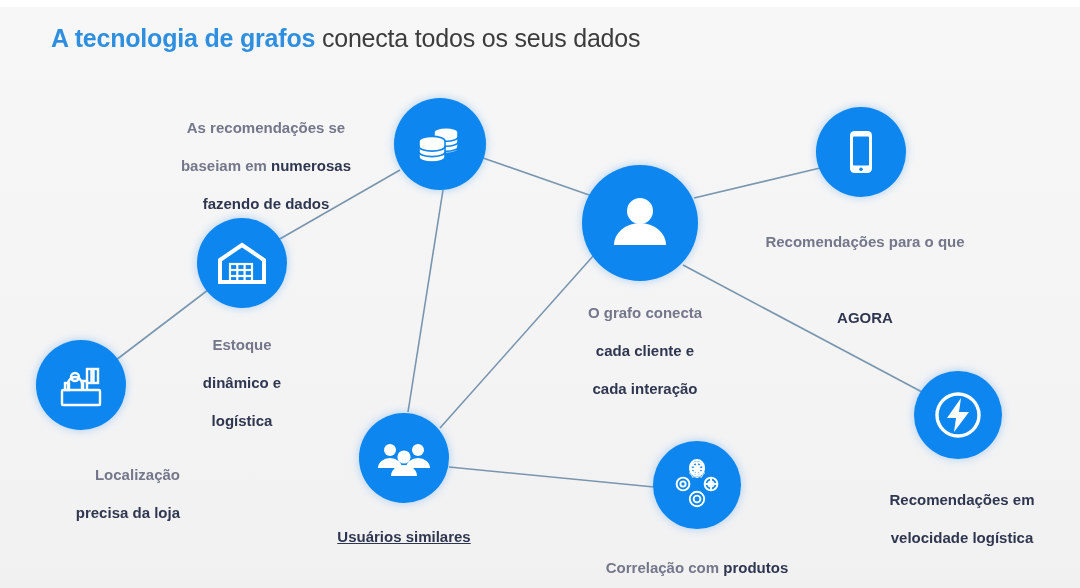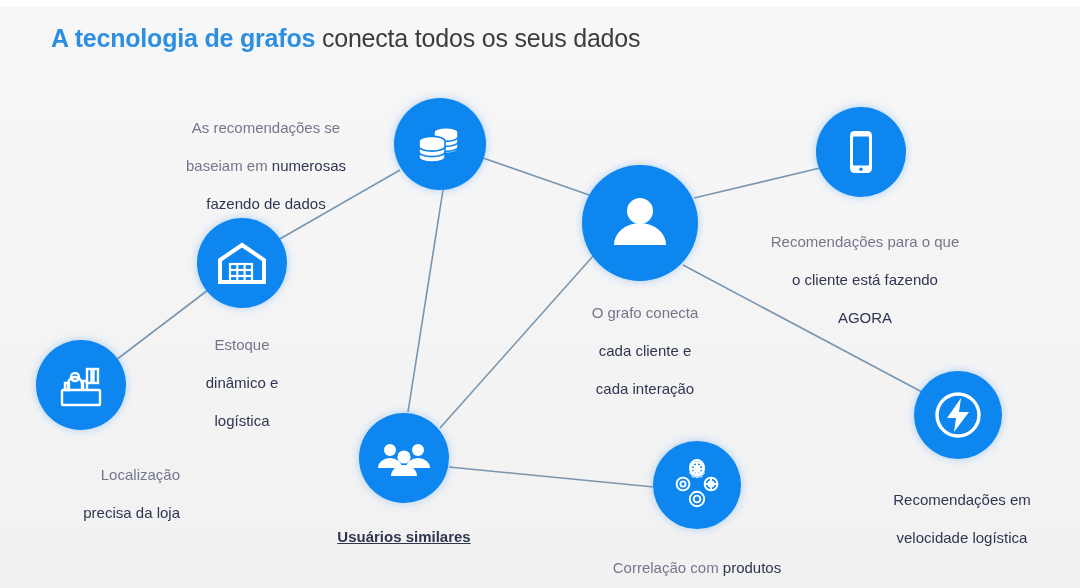--- a/index.html
+++ b/index.html
@@ -34,22 +34,22 @@
     box-shadow:0 0 9px rgba(80,160,240,.45);
   }
   .node svg{display:block;}
 
   .cap{
     position:absolute;
     color:#6e7180;
     font-size:15px;line-height:19px;text-align:center;
     white-space:pre-line;
   }
-  .cap b{color:#2f3750;font-weight:normal;}
-  .cap .reg{color:#74778a;font-weight:normal;}
+  .cap b{color:#2f3750;font-weight:bold;}
+  .cap .reg{color:#74778a;font-weight:bold;}
   .cap.allbold{color:#2f3750;font-weight:bold;text-decoration:underline;}
 </style>
 </head>
 <body>
 
 <div id="stage">
 
   <div class="topbar"></div>
 
   <div id="title">
@@ -158,21 +158,21 @@
     <span>
       <svg width="56" height="56" viewBox="0 0 56 56">
         <rect x="17" y="7" width="22" height="42" rx="4.5" fill="#ffffff"></rect>
         <rect x="20" y="12.5" width="16" height="29" rx="1" fill="#0d86ef"></rect>
         <circle cx="28" cy="45.3" r="1.8" fill="#0d86ef"></circle>
       </svg>
     </span>
   </div>
   <div class="cap" style="left:737px;top:213px;width:256px;">
     <span class="reg">Recomendações para o que</span><br>
-    <b>o cliente está fazendo</b><br>
+    <br>
     <b>AGORA</b>
   </div>
 
   <div class="node" style="left:359px;top:413px;width:90px;height:90px;">
     <span>
       <svg width="58" height="58" viewBox="0 0 58 58">
         <g fill="#ffffff">
           <circle cx="15" cy="21" r="6"></circle>
           <path d="M3 39 a12 10 0 0 1 24 0 Z"></path>
           <circle cx="43" cy="21" r="6"></circle>

